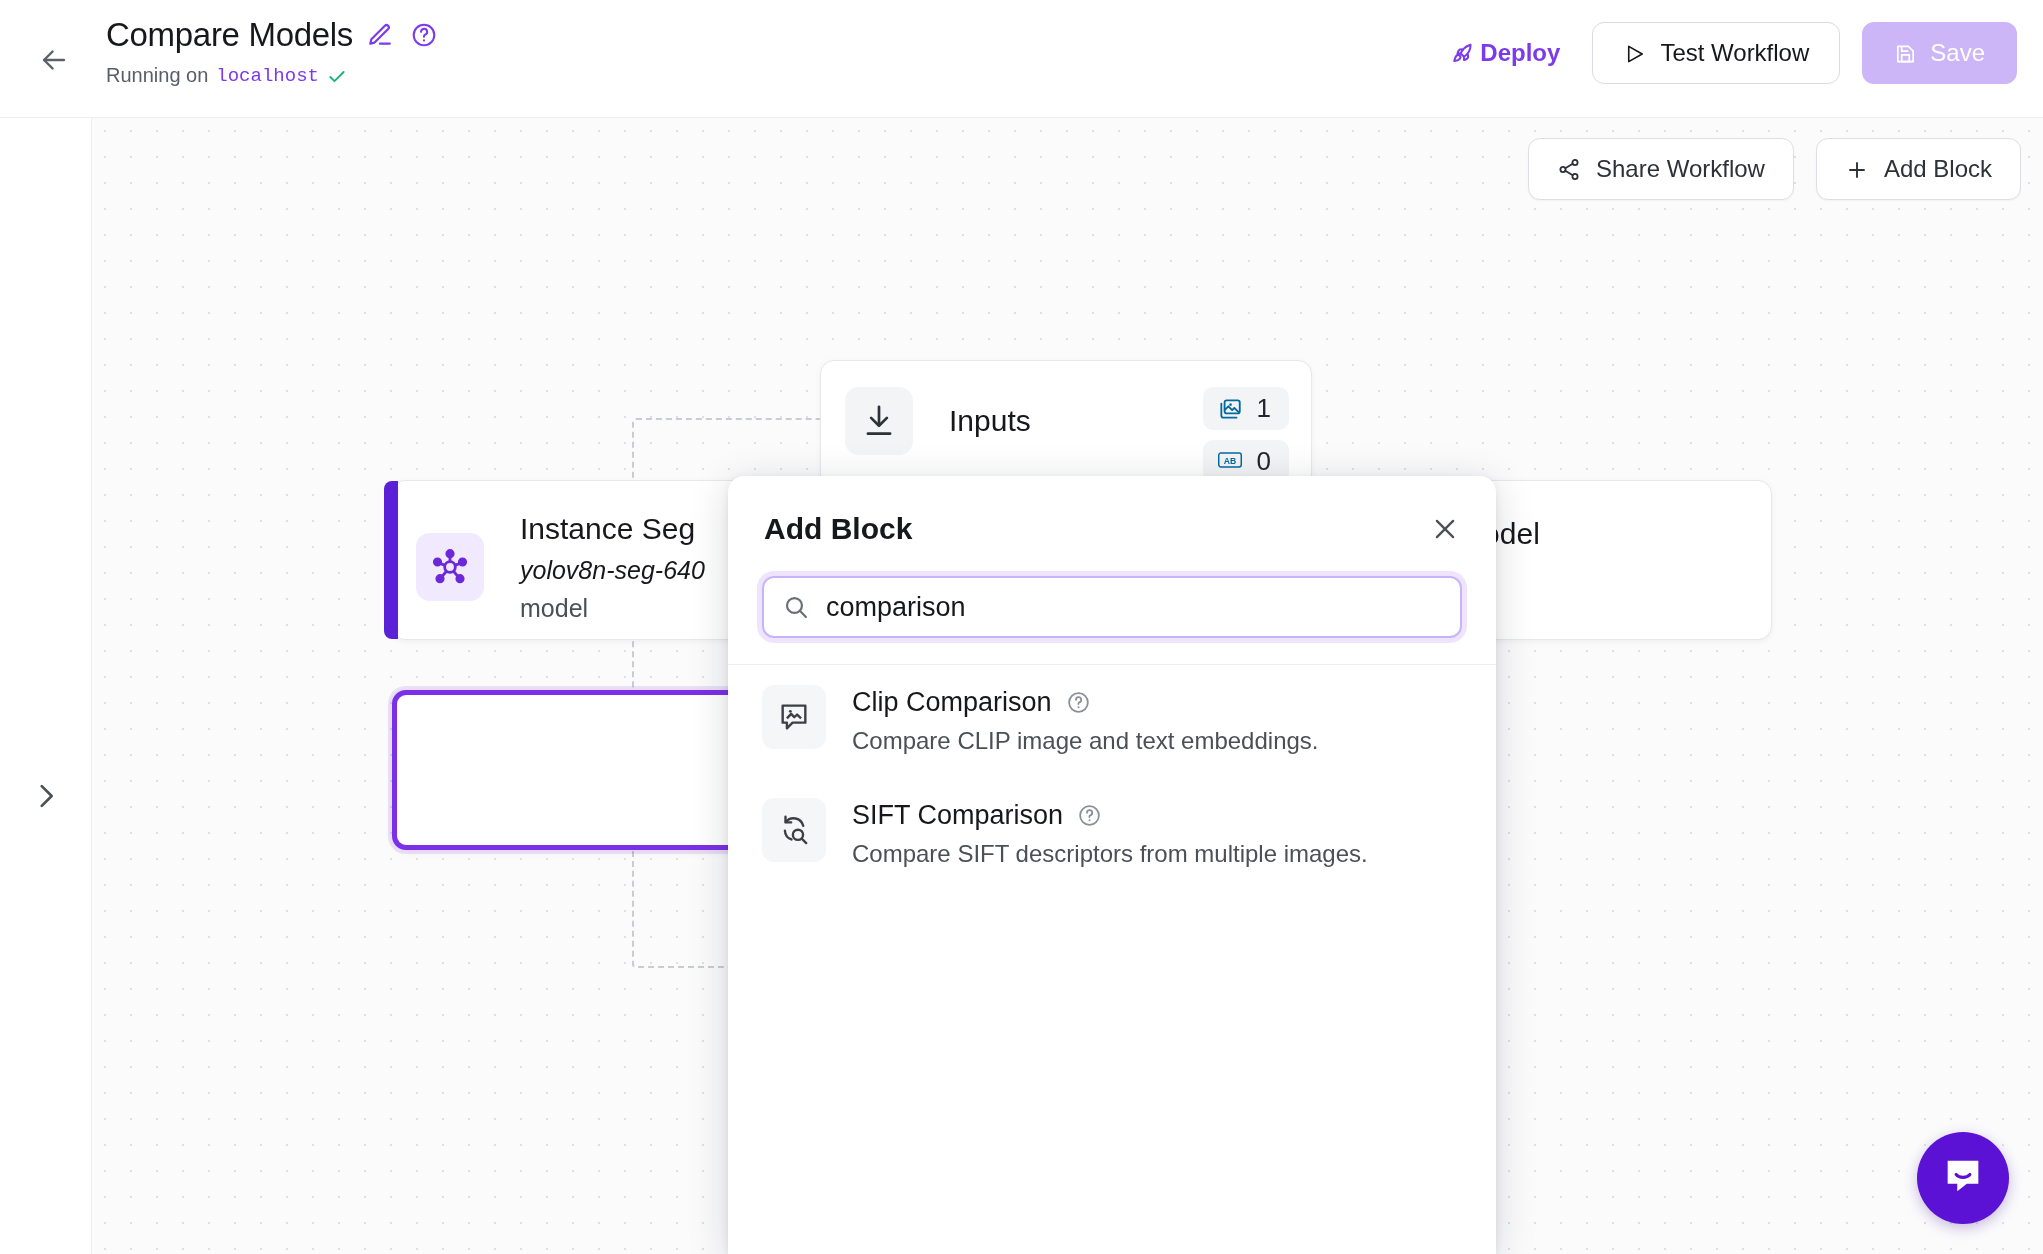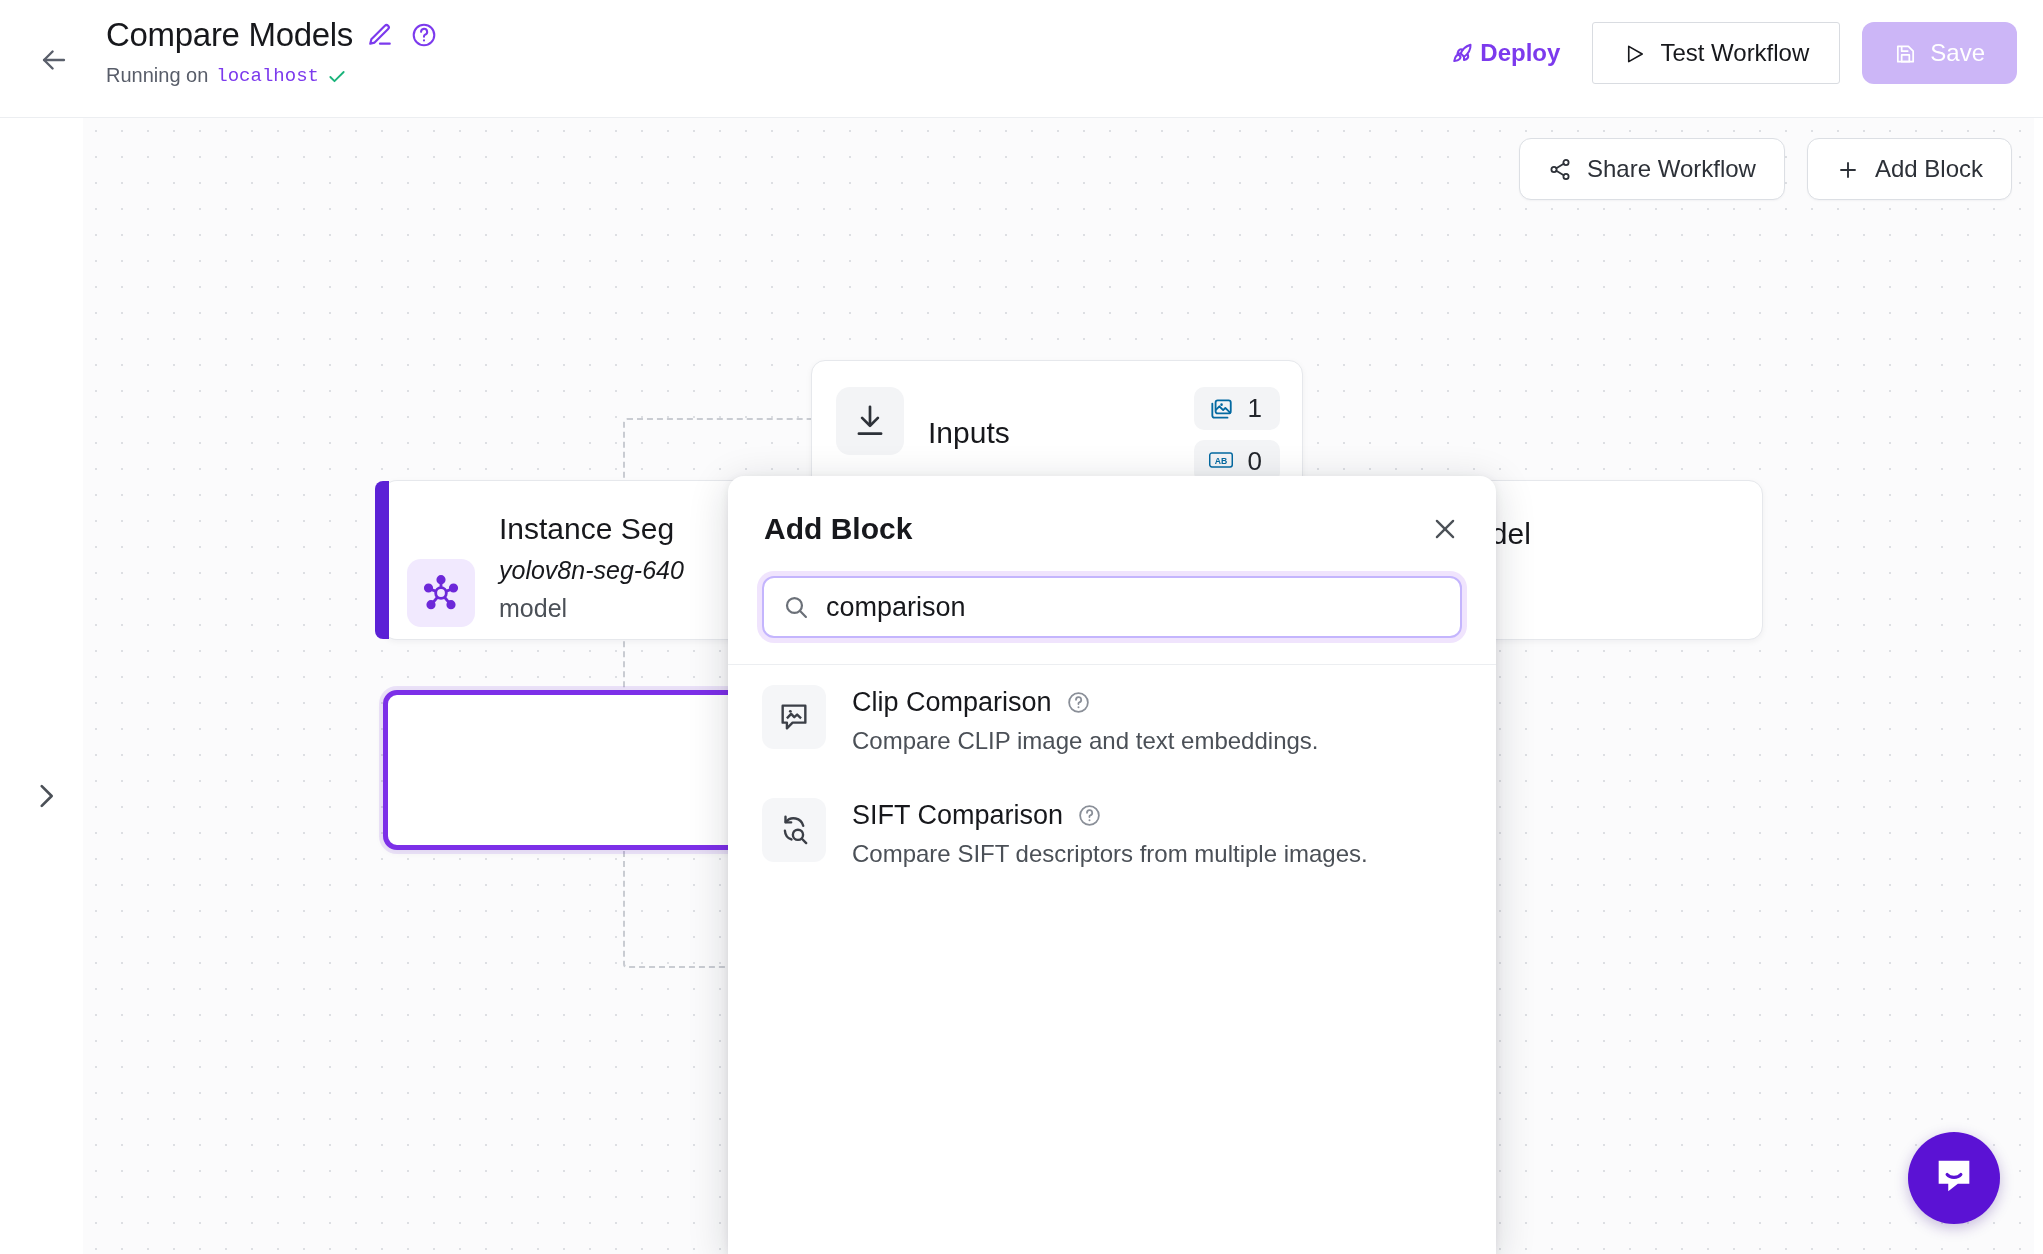--- a/index.html
+++ b/index.html
@@ -45,37 +45,37 @@
   .deploy-btn {
     display: flex; align-items: center; gap: 3px;
     font-size: 24px; color: #7c3aed; font-weight: 700;
     cursor: pointer; padding: 8px 10px; background: transparent; border: none;
     font-family: "Liberation Sans", sans-serif;
   }
   .rocket-icon { width: 26px; height: 26px; display: flex; color: #7c3aed; }
   .test-btn {
     display: flex; align-items: center; gap: 14px;
     height: 62px; padding: 0 30px;
-    border: 1px solid #d9dce1; border-radius: 3px; background: #fff;
+    border: 1px solid #d9dce1; border-radius: 12px; background: #fff;
     font-size: 24px; color: #17181c; cursor: pointer;
     font-family: "Liberation Sans", sans-serif;
   }
   .play-icon { width: 23px; height: 23px; display: flex; }
   .save-btn {
     display: flex; align-items: center; gap: 13px;
     height: 62px; padding: 0 32px;
     border: none; border-radius: 12px; background: #ccb6f7;
     font-size: 24px; color: #ffffff; cursor: default;
     font-family: "Liberation Sans", sans-serif;
   }
   .save-icon { width: 23px; height: 23px; display: flex; }
 
   
   .canvas {
-    position: absolute; left: 83px; top: 118px;
+    position: absolute; left: 92px; top: 118px;
     width: 1951px; height: 1136px;
     background-color: #fbfbfc;
     background-image: radial-gradient(#dddfe3 1.4px, transparent 1.4px);
     background-size: 26px 26px;
     overflow: hidden;
   }
   .left-rail {
     position: absolute; left: 0; top: 118px; width: 92px; height: 1136px;
     background: #ffffff; border-right: 1px solid #eceef1;
   }
@@ -99,21 +99,21 @@
   }
   .cv-icon { width: 24px; height: 24px; display: flex; }
 
   
   .node {
     position: absolute; background: #ffffff;
     border: 1px solid #e6e8ec; border-radius: 14px;
     box-shadow: 0 2px 6px rgba(16,24,40,.05);
   }
   .node-inputs { left: 728px; top: 242px; width: 492px; height: 190px; z-index: 4;}
-  .node-inner { display: flex; align-items: flex-end; padding: 26px 24px; gap: 24px; }
+  .node-inner { display: flex; align-items: center; padding: 26px 24px; gap: 36px; }
   .node-iconbox {
     width: 68px; height: 68px; border-radius: 14px; background: #f3f4f6;
     display: flex; align-items: center; justify-content: center; flex: 0 0 auto;
     color: #2d3138;
   }
   .node-iconbox.purple { background: #f1e9fe; color: #6d28d9; }
   .node-title { font-size: 30px; color: #17181c; line-height: 44px; white-space: nowrap; }
   .node-sub {
     font-size: 25px; color: #17181c; font-style: italic; line-height: 38px; white-space: nowrap;
   }

